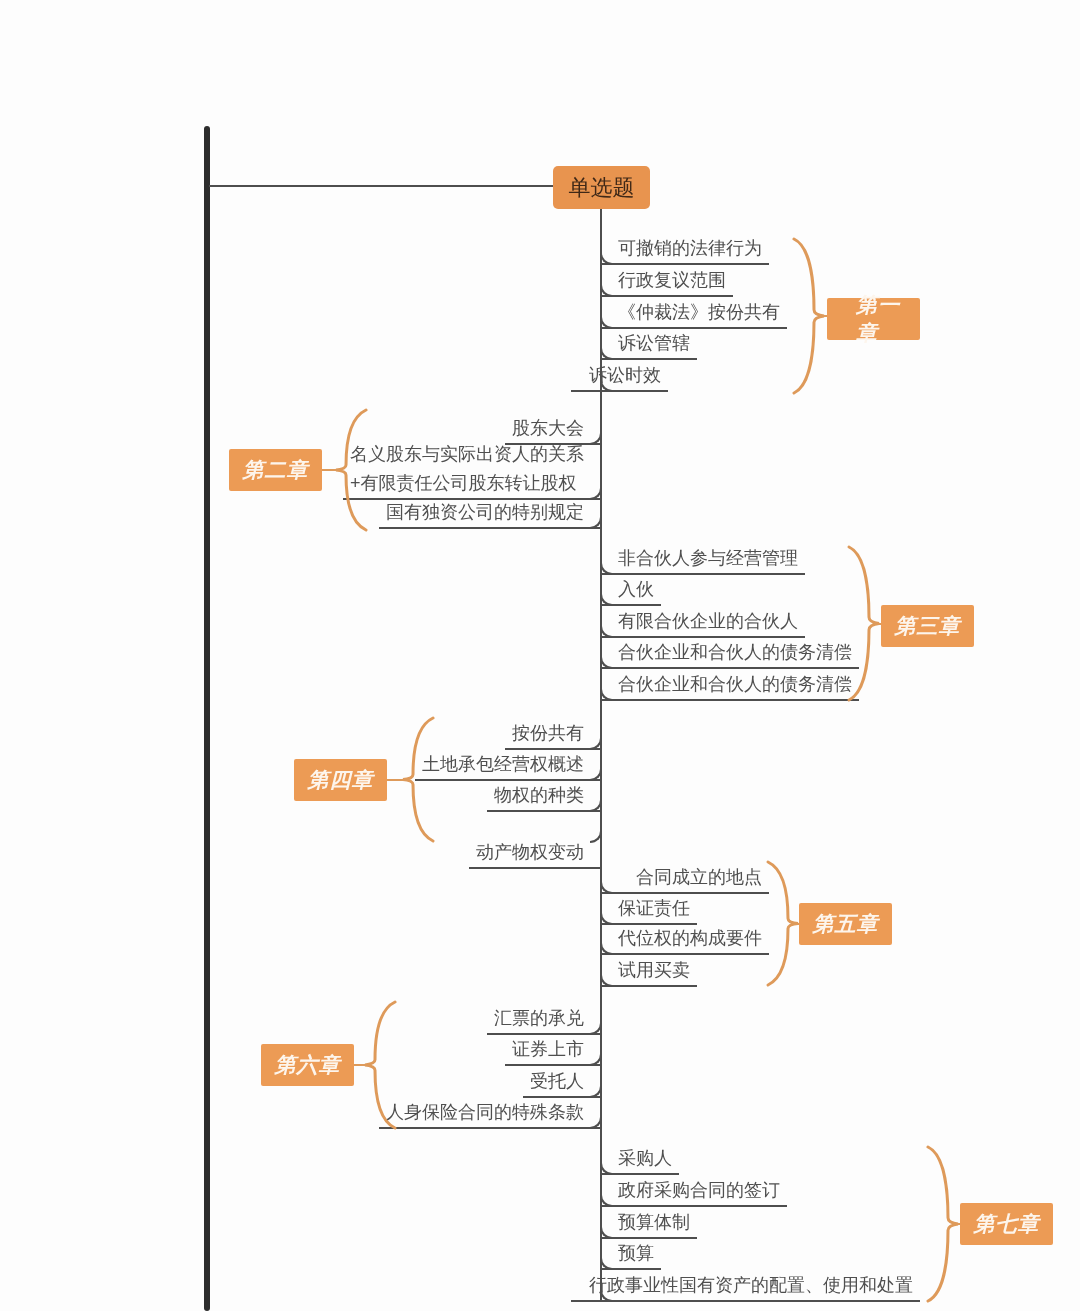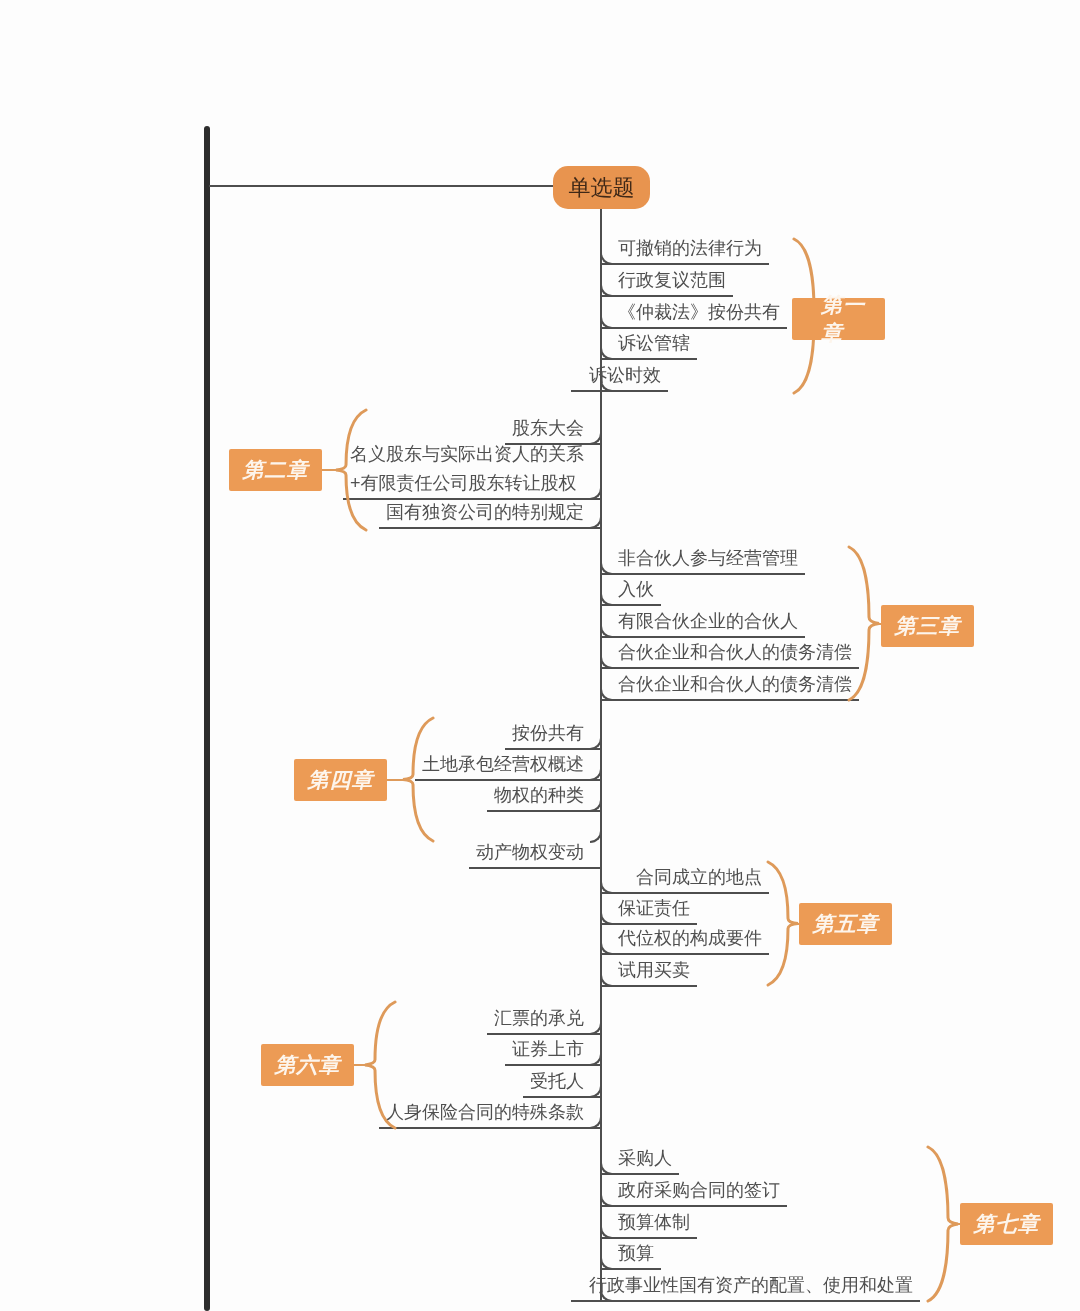--- a/index.html
+++ b/index.html
@@ -40,21 +40,21 @@
     left: 209px; top: 185px;
     width: 344px; height: 2px;
     background: var(--line, #4E4E4E);
   }
 
   .root-node {
     position: absolute;
     left: 553px; top: 166px;
     width: 97px; height: 43px;
     background: var(--root-fill, #E8944F);
-    border-radius: 15px;
+    border-radius: 5px;
     display: flex; align-items: center; justify-content: center;
     font-size: 22px;
     color: var(--root-text, #3F2817);
     font-weight: 500;
   }
 
   .spine {
     position: absolute;
     left: 600px; top: 209px;
     width: 2px; height: 1093px;
@@ -138,21 +138,21 @@
       <div class="topic right" style="top: 298px; left: 600px;">《仲裁法》按份共有</div>
       <div class="fillet right" style="top: 317px; left: 600px;"></div>
       <div class="topic right" style="top: 329px; left: 600px;">诉讼管辖</div>
       <div class="fillet right" style="top: 348px; left: 600px;"></div>
       <div class="topic right" style="top: 361px; left: 571px;">诉讼时效</div>
       <div class="fillet right" style="top: 380px; left: 600px;"></div>
       <svg class="brace" width="36" height="158" viewBox="0 0 36 158" style="left: 791px; top: 237px;">
         <path d="M 3 2 C 20 10, 23 47.4, 23 72.7 C 23 76.6, 27 78.2, 33 79.0 C 27 79.8, 23 81.4, 23 85.3 C 23 110.6, 20 148, 3 156"></path>
       </svg>
       <div class="label-link" style="top: 315px; left: 822px; width: 5px;"></div>
-      <div class="chapter-label" style="left: 792px; top: 298px; padding-left: 29px;">
+      <div class="chapter-label" style="left: 827px; top: 298px; padding-left: 29px;">
         <span>第一章</span>
       </div>
       <div class="topic left" style="top: 414px; right: 478px;">股东大会</div>
       <div class="fillet left" style="top: 433px; left: 590px;"></div>
       <div class="topic left multiline" style="top: 440px; right: 478px;">名义股东与实际出资人的关系
 +有限责任公司股东转让股权</div>
       <div class="fillet left" style="top: 488px; left: 590px;"></div>
       <div class="topic left" style="top: 498px; right: 478px;">国有独资公司的特别规定</div>
       <div class="fillet left" style="top: 517px; left: 590px;"></div>
       <svg class="brace" width="36" height="124" viewBox="0 0 36 124" style="left: 333px; top: 408px;">

